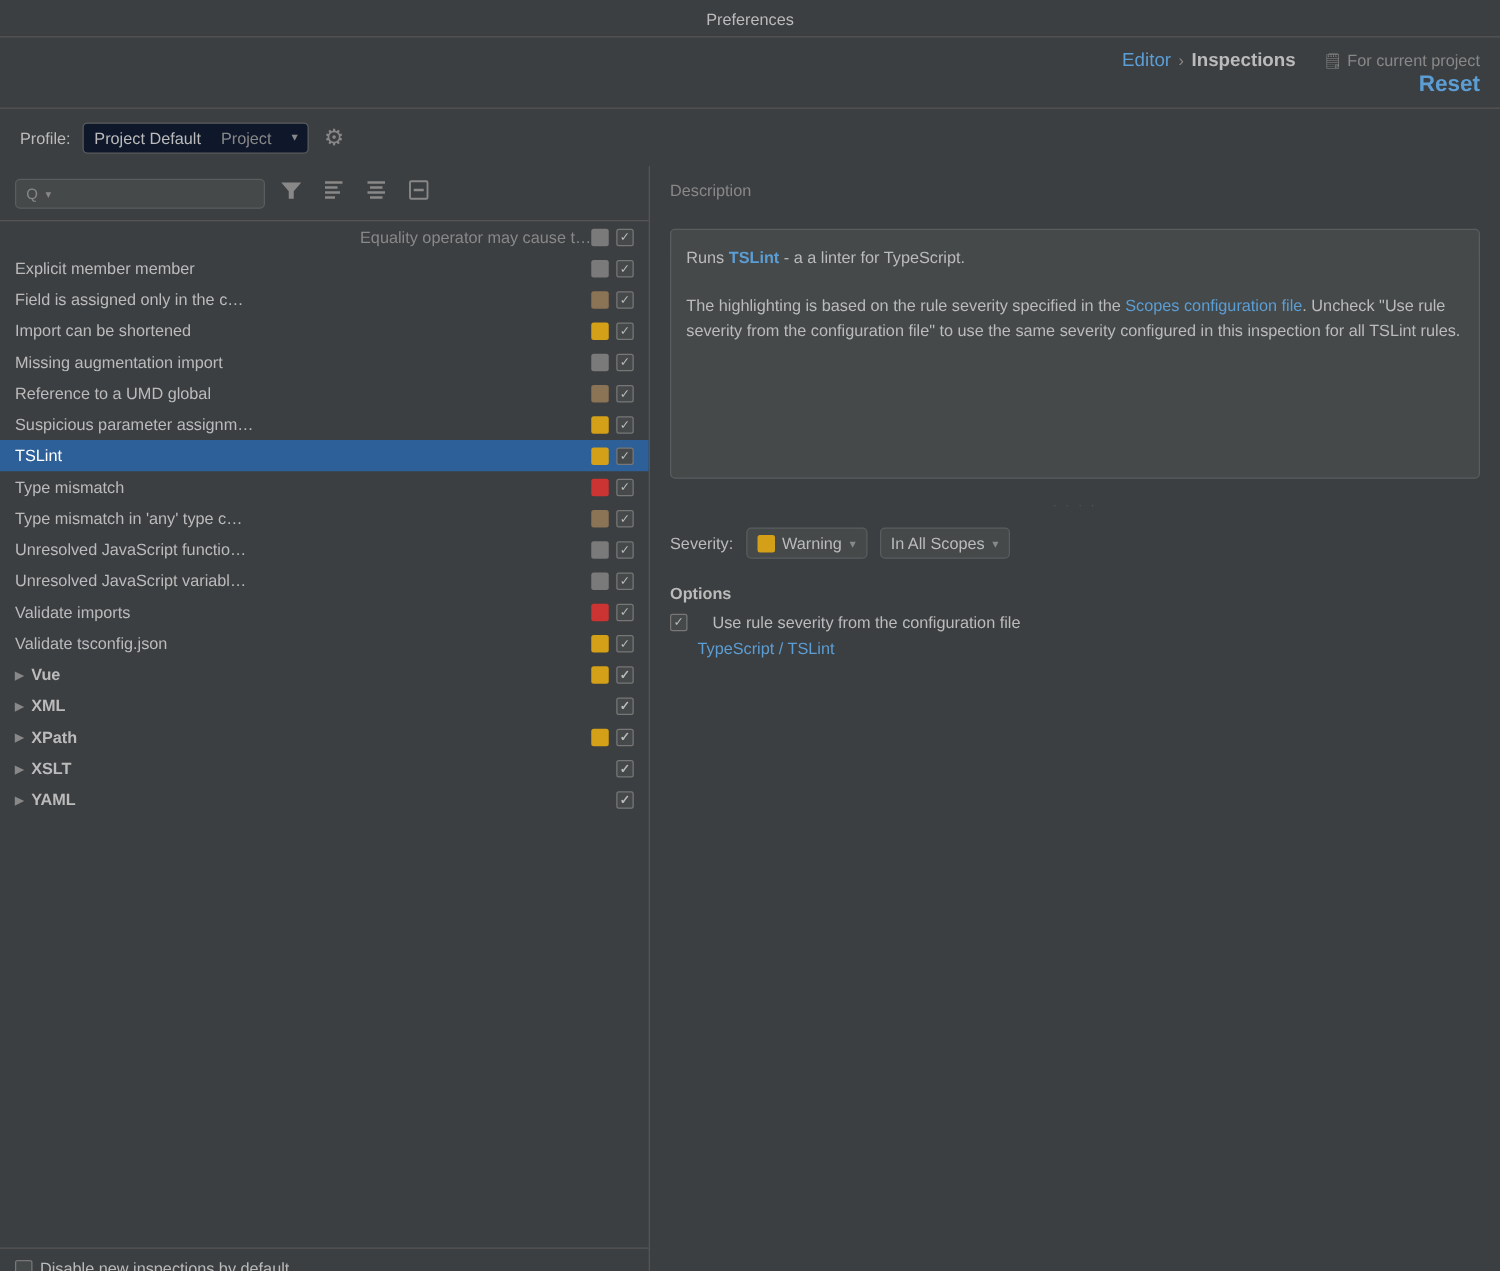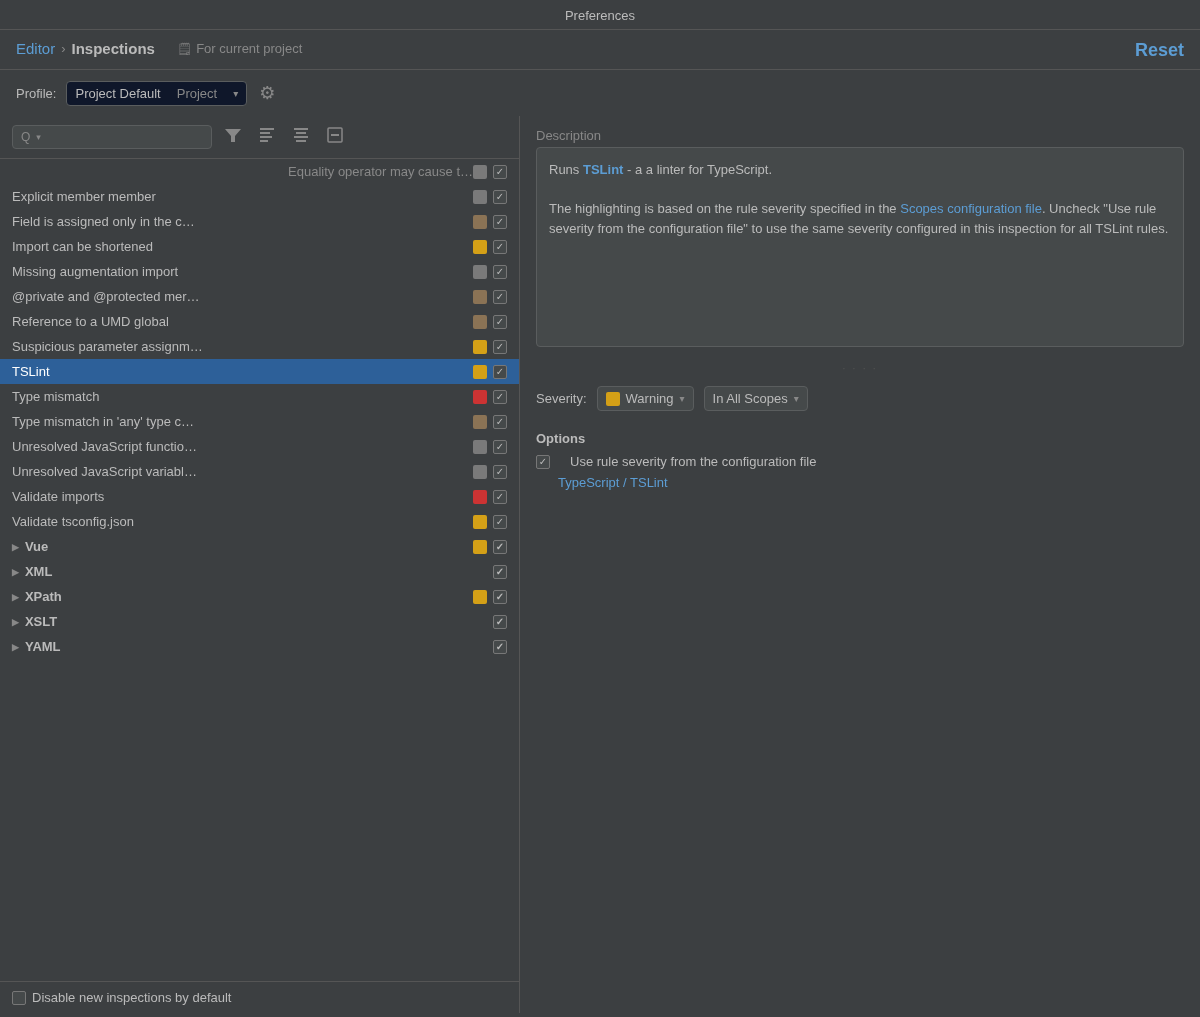--- a/index.html
+++ b/index.html
@@ -17,24 +17,25 @@
       background: #3c3f41;
       text-align: center;
       padding: 8px 0 6px;
       color: #bbbbbb;
       font-size: 13px;
       border-bottom: 1px solid #555;
     }
 
     .breadcrumb-bar {
       display: flex;
-      align-items: flex-start;
+      align-items: flex-end;
       justify-content: space-between;
       padding: 10px 16px 8px;
       border-bottom: 1px solid #555;
+      flex-direction: column;
     }
 
     .breadcrumb-left {
       display: flex;
       align-items: center;
       gap: 6px;
     }
 
     .breadcrumb-editor {
       color: #5c9dd4;
@@ -259,21 +260,21 @@
       flex: 1;
       display: flex;
       flex-direction: column;
       padding: 12px 16px;
       overflow-y: auto;
     }
 
     .description-label {
       color: #888;
       font-size: 13px;
-      margin-bottom: 4px;
+      margin-bottom: 23px;
     }
 
     .description-box {
       background: #45494a;
       border: 1px solid #5a5d5e;
       border-radius: 4px;
       padding: 12px;
       min-height: 200px;
       margin-bottom: 12px;
       line-height: 1.5;
@@ -472,25 +473,20 @@
         <div class="severity-badge" style="background:#d4a017;"></div>
         <div class="checkbox checked"></div>
       </div>
 
       <div class="inspection-item">
         <span class="item-label">Missing augmentation import</span>
         <div class="severity-badge" style="background:#7a7a7a;"></div>
         <div class="checkbox checked"></div>
       </div>
 
-      <div class="inspection-item">
-        <span class="item-label">@private and @protected mer…</span>
-        <div class="severity-badge" style="background:#8b7355;"></div>
-        <div class="checkbox checked"></div>
-      </div>
 
       <div class="inspection-item">
         <span class="item-label">Reference to a UMD global</span>
         <div class="severity-badge" style="background:#8b7355;"></div>
         <div class="checkbox checked"></div>
       </div>
 
       <div class="inspection-item">
         <span class="item-label">Suspicious parameter assignm…</span>
         <div class="severity-badge" style="background:#d4a017;"></div>

